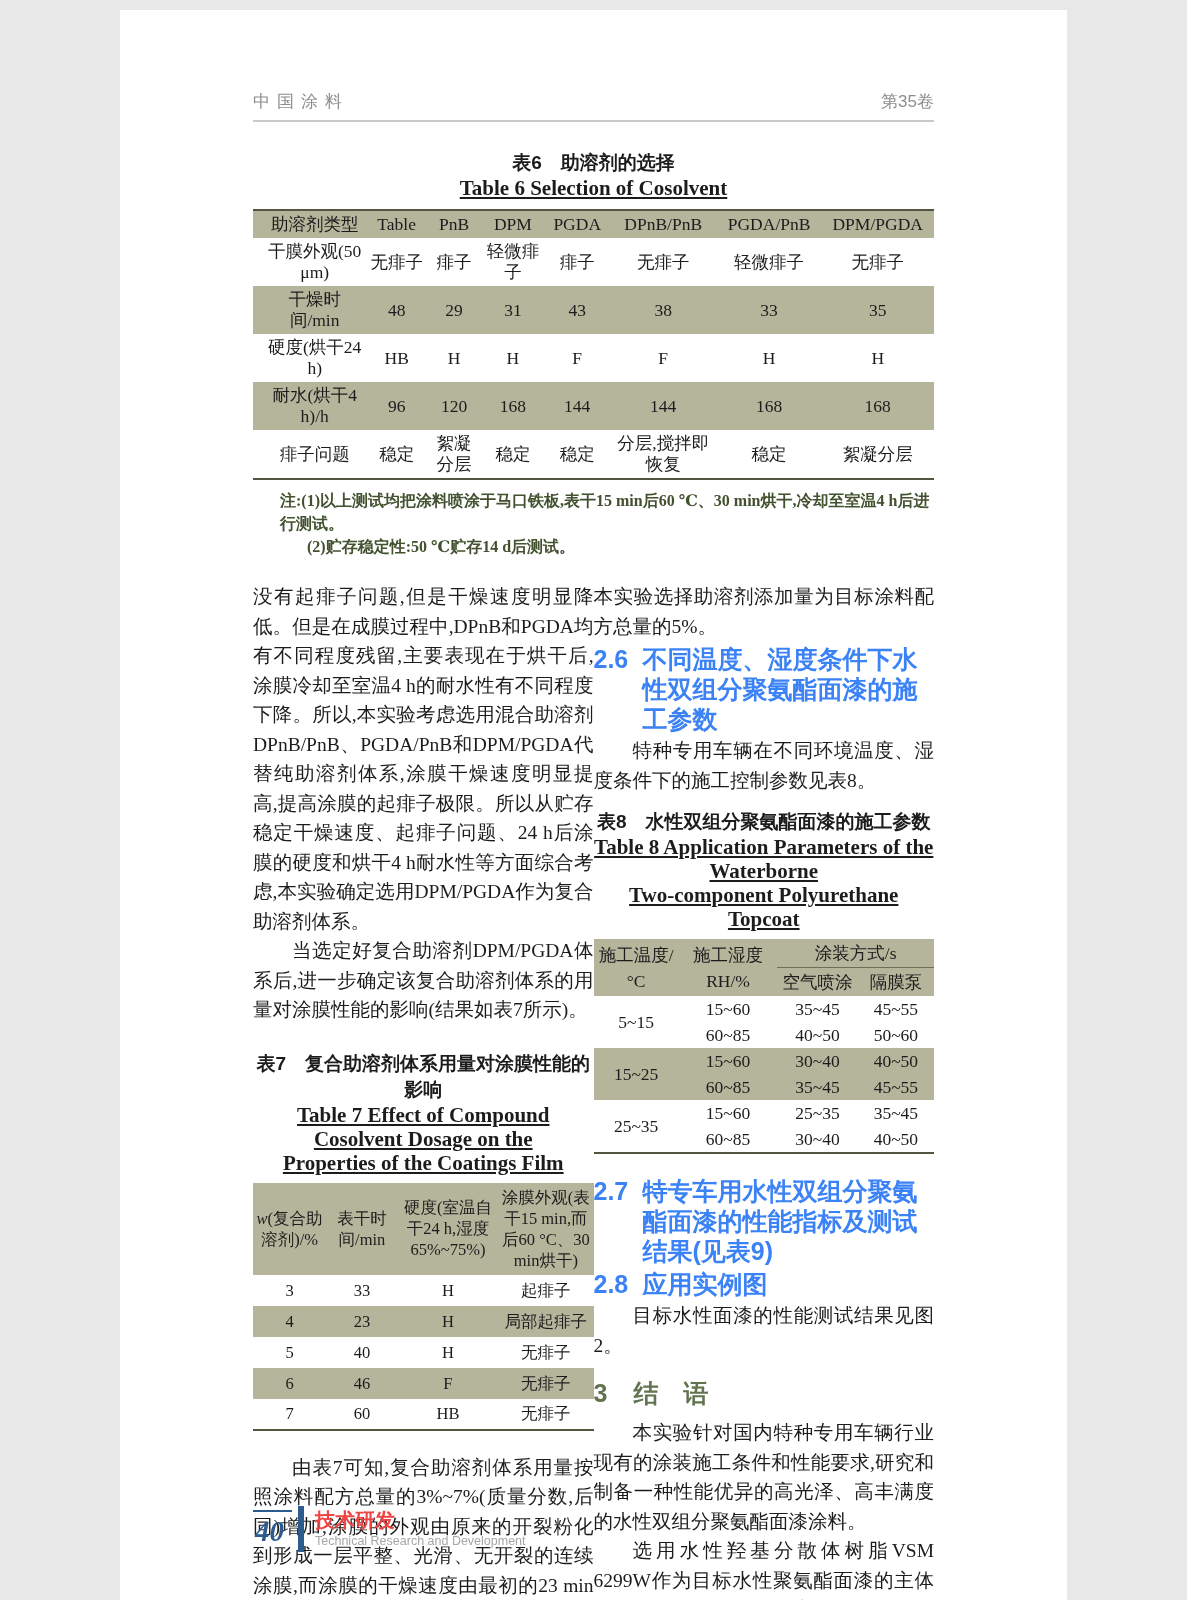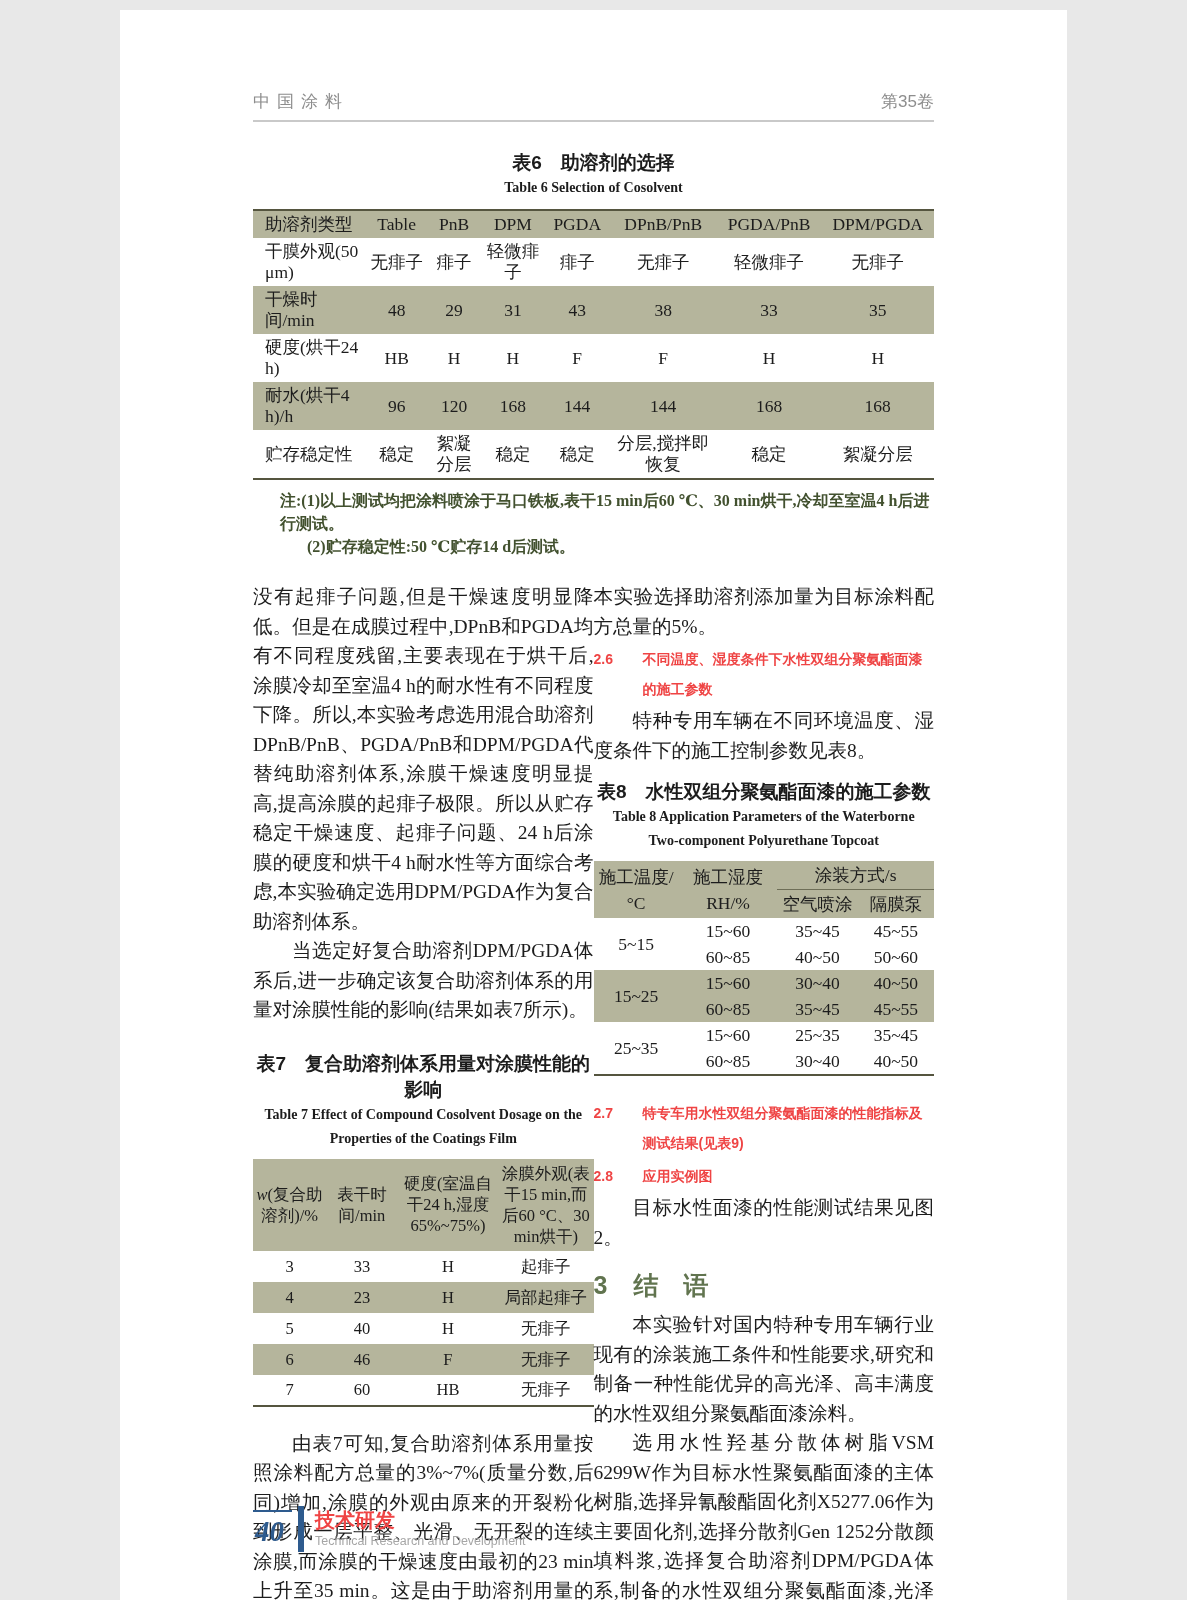--- a/index.html
+++ b/index.html
@@ -15,33 +15,33 @@
   .page-header {
     display:flex; justify-content:space-between; align-items:flex-end;
     border-bottom:2px solid #c9c9c9; padding-bottom:7px;
     color:#8d8d8d; font-size:17px; font-family:"Liberation Sans",sans-serif;
   }
   .journal-name { letter-spacing:7px; }
 
   
   .t-caption { text-align:center; }
   .t-caption .zh { font-family:"Liberation Sans",sans-serif; font-weight:bold; font-size:19px; line-height:26px; }
-  .t-caption .en { font-weight:bold; font-size:14px; line-height:24px; }
+  .t-caption .en { font-weight:bold; font-size:21px; line-height:24px;text-decoration:underline; }
 
   
   table { border-collapse:collapse; }
   tr.khaki, td.khaki { background:#b5b59c; }
   .dark-top { border-top:2.5px solid #55553f; }
   .dark-bottom { border-bottom:2px solid #55553f; }
 
   
   .t6-caption { margin-top:28px; }
   .t6 { width:100%; margin-top:9px; font-size:17.5px; }
   .t6 td { text-align:center; padding:3px 2px; line-height:21px; height:27px; }
-  .t6 td.first { text-align:left; padding-left:12px; }
+  .t6 td.first { text-align:center; padding-left:12px; }
   .t6-notes { color:#42512f; font-size:16px; line-height:23px; margin-top:9px;font-weight:bold; }
   .t6-notes .n1 { padding-left:27px; }
   .t6-notes .n2 { padding-left:54px; }
 
   
   .columns { display:flex; margin-top:24px; }
   .col { width:447px; font-size:19.5px; line-height:29.5px; text-align:justify; }
   .col p { margin:0; }
   .indent { text-indent:2em; }
 
@@ -55,22 +55,22 @@
   
   .t8-caption { margin-top:14px; }
   .t8 { width:100%; margin-top:8px; font-size:17.5px; }
   .t8 td { text-align:center; padding:1px 0; line-height:24px; }
   .t8 td.hdr { line-height:26px; }
   .t8 .span-cell { border-bottom:1.5px solid #6e6e57; }
   .t8 td.group-temp { vertical-align:middle; }
 
   
   .sec-heading {
-    display:flex; color:#ef4444; font-family:"Liberation Sans",sans-serif;
-    font-weight:bold; font-size:14px; line-height:30px; text-align:left;
+    display:flex; color:#3b82f6; font-family:"Liberation Sans",sans-serif;
+    font-weight:bold; font-size:25px; line-height:30px; text-align:left;
     margin:3px 0 2px 0;
   }
   .sec-heading .sec-num { width:49px; flex:none; }
   .chapter-heading {
     display:flex; color:#61744f; font-family:"Liberation Sans",sans-serif;
     font-weight:bold; font-size:25px; line-height:34px; margin:16px 0 8px 0;
   }
   .chapter-heading .sec-num { width:40px; flex:none; }
 
   
@@ -156,21 +156,21 @@
         <td class="first">耐水(烘干4 h)/h</td>
         <td>96</td>
         <td>120</td>
         <td>168</td>
         <td>144</td>
         <td>144</td>
         <td>168</td>
         <td>168</td>
       </tr>
       <tr>
-        <td class="first">贮存稳定性</td>
+        <td class="first">痱子问题</td>
         <td>稳定</td>
         <td>絮凝分层</td>
         <td>稳定</td>
         <td>稳定</td>
         <td>分层,搅拌即恢复</td>
         <td>稳定</td>
         <td>絮凝分层</td>
       </tr>
     </tbody>
       </table>

